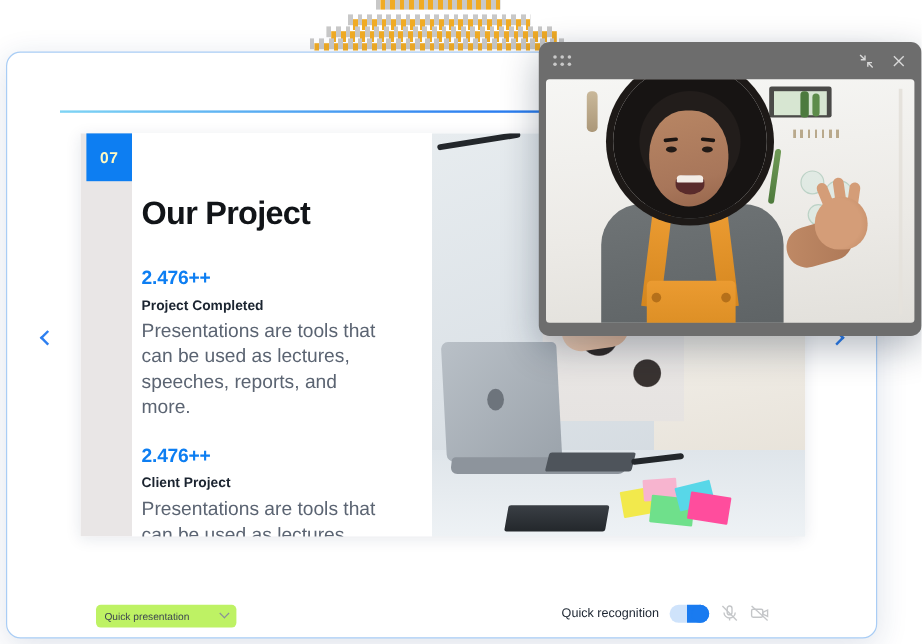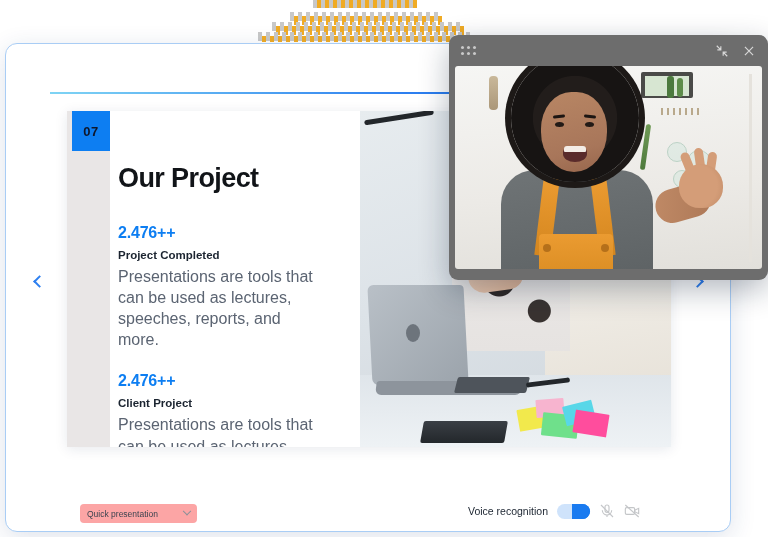--- a/index.html
+++ b/index.html
@@ -63,21 +63,21 @@
   }
   .slide-rail {
     width: 43px; height: 100%;
     background: #e9e6e6;
     position: relative; flex: none;
   }
   .slide-number {
     position: absolute; left: 5px; top: 0;
     width: 38px; height: 40px;
     background: #0d7ef2;
-    color: #0f172a;
+    color: #fef9c3;
     font-size: 13px; font-weight: bold;
     display: flex; align-items: center; justify-content: center;
     letter-spacing: .5px;
   }
   .slide-body {
     flex: 1; padding: 52px 0 0 8px; position: relative;
     background: #ffffff;
   }
   .slide-title {
     font-size: 27px; font-weight: bold; color: #111418;
@@ -192,21 +192,21 @@
     width: 9px; height: 9px;
     border-right: 2px solid #2d7ff0; border-bottom: 2px solid #2d7ff0;
   }
   .chev.left  { transform: rotate(135deg); margin-left: 3px; }
   .chev.right { transform: rotate(-45deg); margin-right: 3px; }
 
   
   .dropdown {
     position: absolute; left: 74px; top: 460px;
     width: 117px; height: 19px;
-    background: #fca5a5; border-radius: 4px;
+    background: #bef264; border-radius: 4px;
     display: flex; align-items: center; padding: 0 7px;
     font-size: 8.5px; color: #3c4450;
   }
   .dropdown .caret {
     margin-left: auto; width: 6px; height: 6px;
     border-right: 1.3px solid #8a9099; border-bottom: 1.3px solid #8a9099;
     transform: rotate(45deg) translate(-2px,-2px);
   }
   .voice-box {
     position: absolute; left: 462px; top: 459px;
@@ -382,21 +382,21 @@
         </div>
       </div>
     </div>
 
     <div class="dropdown">
       <span>Quick presentation</span>
       <span class="caret"></span>
     </div>
 
     <div class="voice-box">
-      <span class="voice-label">Voice recognition</span>
+      <span class="voice-label">Quick recognition</span>
       <span class="toggle">
         <span class="knob"></span>
       </span>
       <svg class="mute-ico" viewBox="0 0 24 24" fill="none" stroke="#4a5058" stroke-width="1.7">
         <path d="M12 3a3 3 0 0 1 3 3v5a3 3 0 0 1-6 0V6a3 3 0 0 1 3-3z"></path>
         <path d="M5 11a7 7 0 0 0 14 0"></path>
           <path d="M12 18v3"></path>
         <path d="M3 3l18 18"></path>
       </svg>
       <svg class="mute-ico" viewBox="0 0 24 24" fill="none" stroke="#4a5058" stroke-width="1.7">

